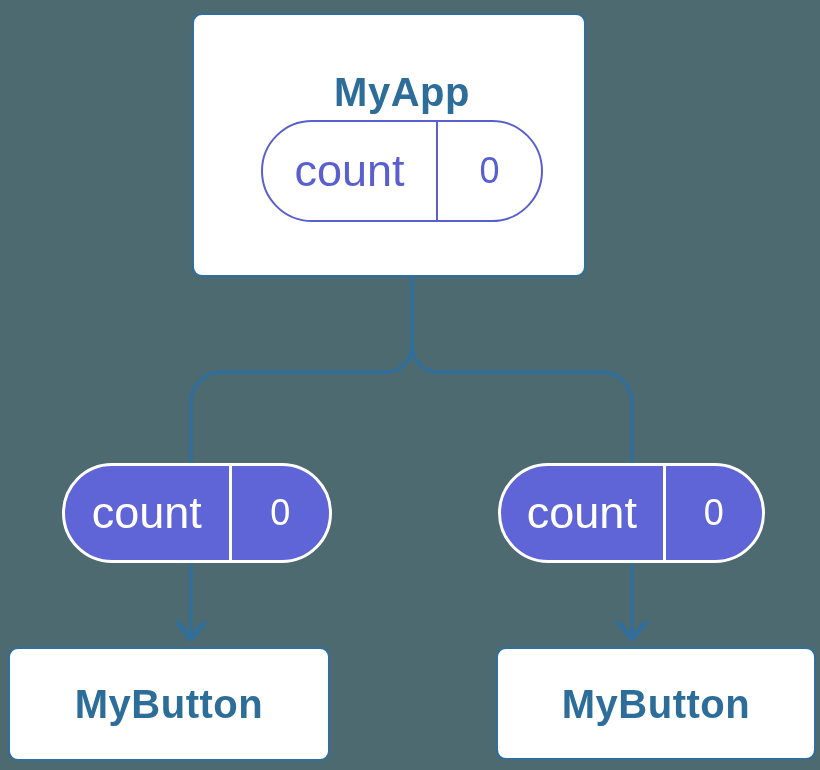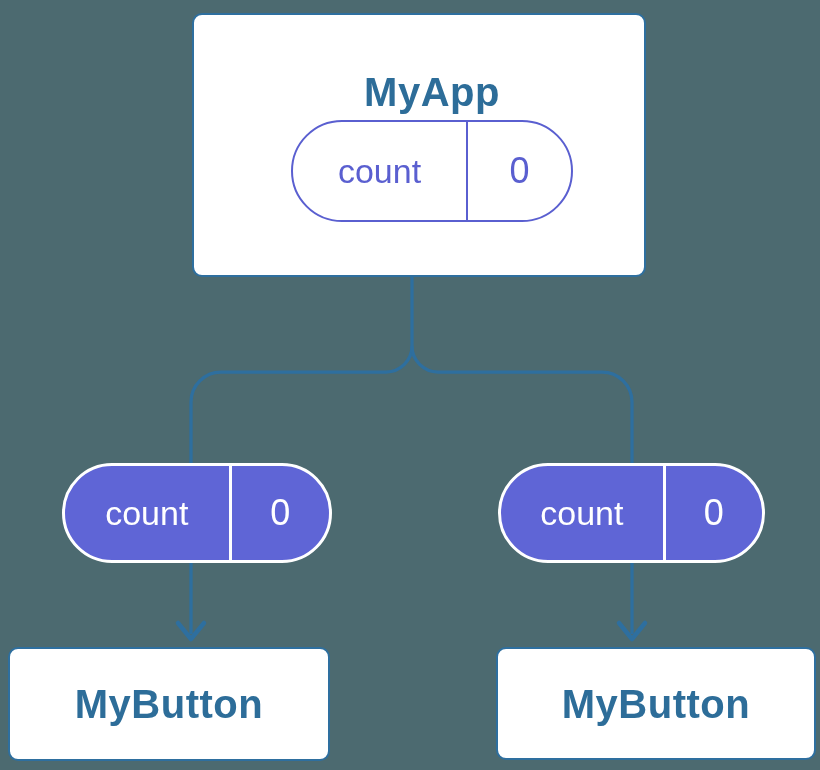--- a/index.html
+++ b/index.html
@@ -29,21 +29,21 @@
     border-radius: 10px;
     box-sizing: border-box;
     display: flex;
     flex-direction: column;
     align-items: center;
     justify-content: center;
   }
   .node-card.app {
     left: 192px;
     top: 13px;
-    width: 454px;
+    width: 394px;
     height: 264px;
     gap: 4px;
     padding-left: 26px;
   }
   .node-card.button-left {
     left: 8px;
     top: 647px;
     width: 322px;
     height: 114px;
   }
@@ -69,21 +69,21 @@
     overflow: hidden;
   }
   .pill .cell {
     display: flex;
     align-items: center;
     justify-content: center;
     white-space: nowrap;
   }
   .pill .cell.name {
     flex: 1.68;
-    font-size: 34px;
+    font-size: 45px;
     font-weight: 400;
   }
   .pill .cell.value {
     flex: 1;
     font-size: 36px;
     font-weight: 400;
   }
   .pill.outline {
     width: 282px;
     height: 102px;

